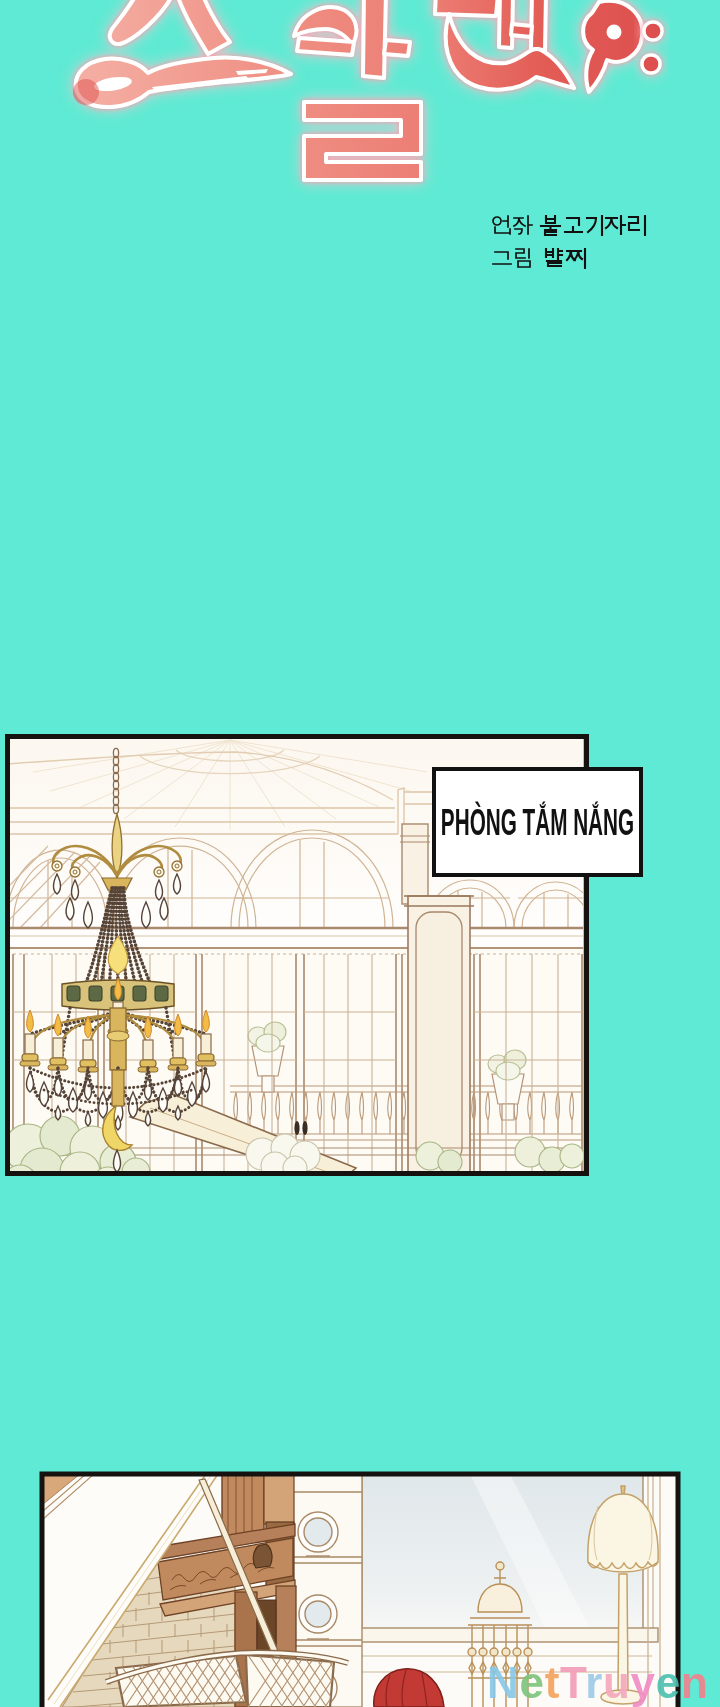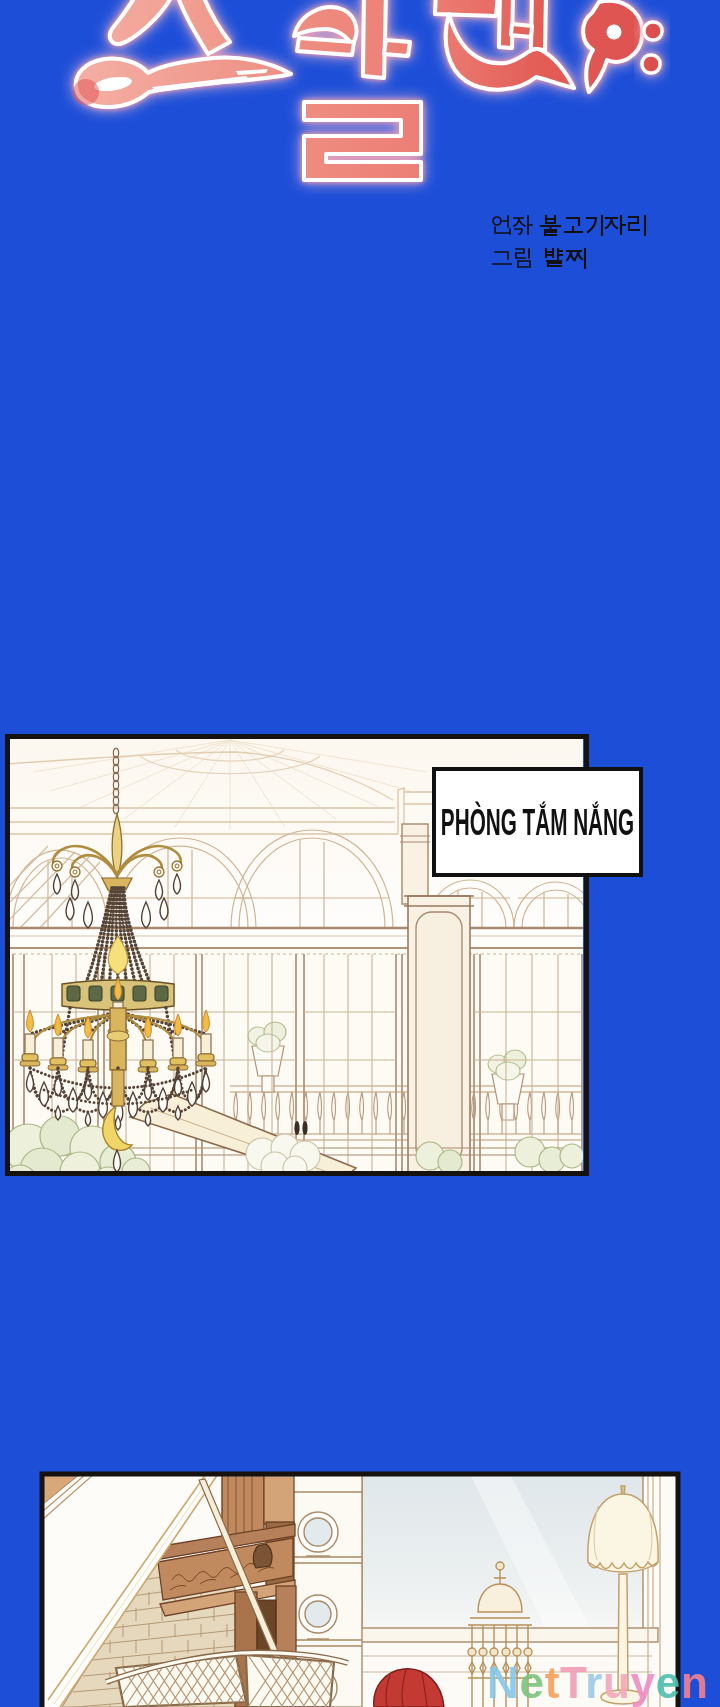--- a/index.html
+++ b/index.html
@@ -1,14 +1,14 @@
 <!DOCTYPE html>
 <html><head><meta charset="utf-8"><style>
 html,body{margin:0;padding:0;background:#fff;}
-#page{position:relative;width:720px;height:1707px;background:#1d4ed8;overflow:hidden;font-family:"Liberation Sans",sans-serif;}
+#page{position:relative;width:720px;height:1707px;background:#5eead4;overflow:hidden;font-family:"Liberation Sans",sans-serif;}
 svg{position:absolute;top:0;left:0;}
 </style></head><body>
 <div id="page">
 <svg width="720" height="1707" viewBox="0 0 720 1707">
 <defs>
 <linearGradient id="wc" x1="90" y1="0" x2="660" y2="0" gradientUnits="userSpaceOnUse">
           <stop offset="0" stop-color="#f4ada2"></stop>
           <stop offset="0.35" stop-color="#ef8e82"></stop>
           <stop offset="0.6" stop-color="#ec7d74"></stop>
           <stop offset="0.8" stop-color="#e25c55"></stop>

